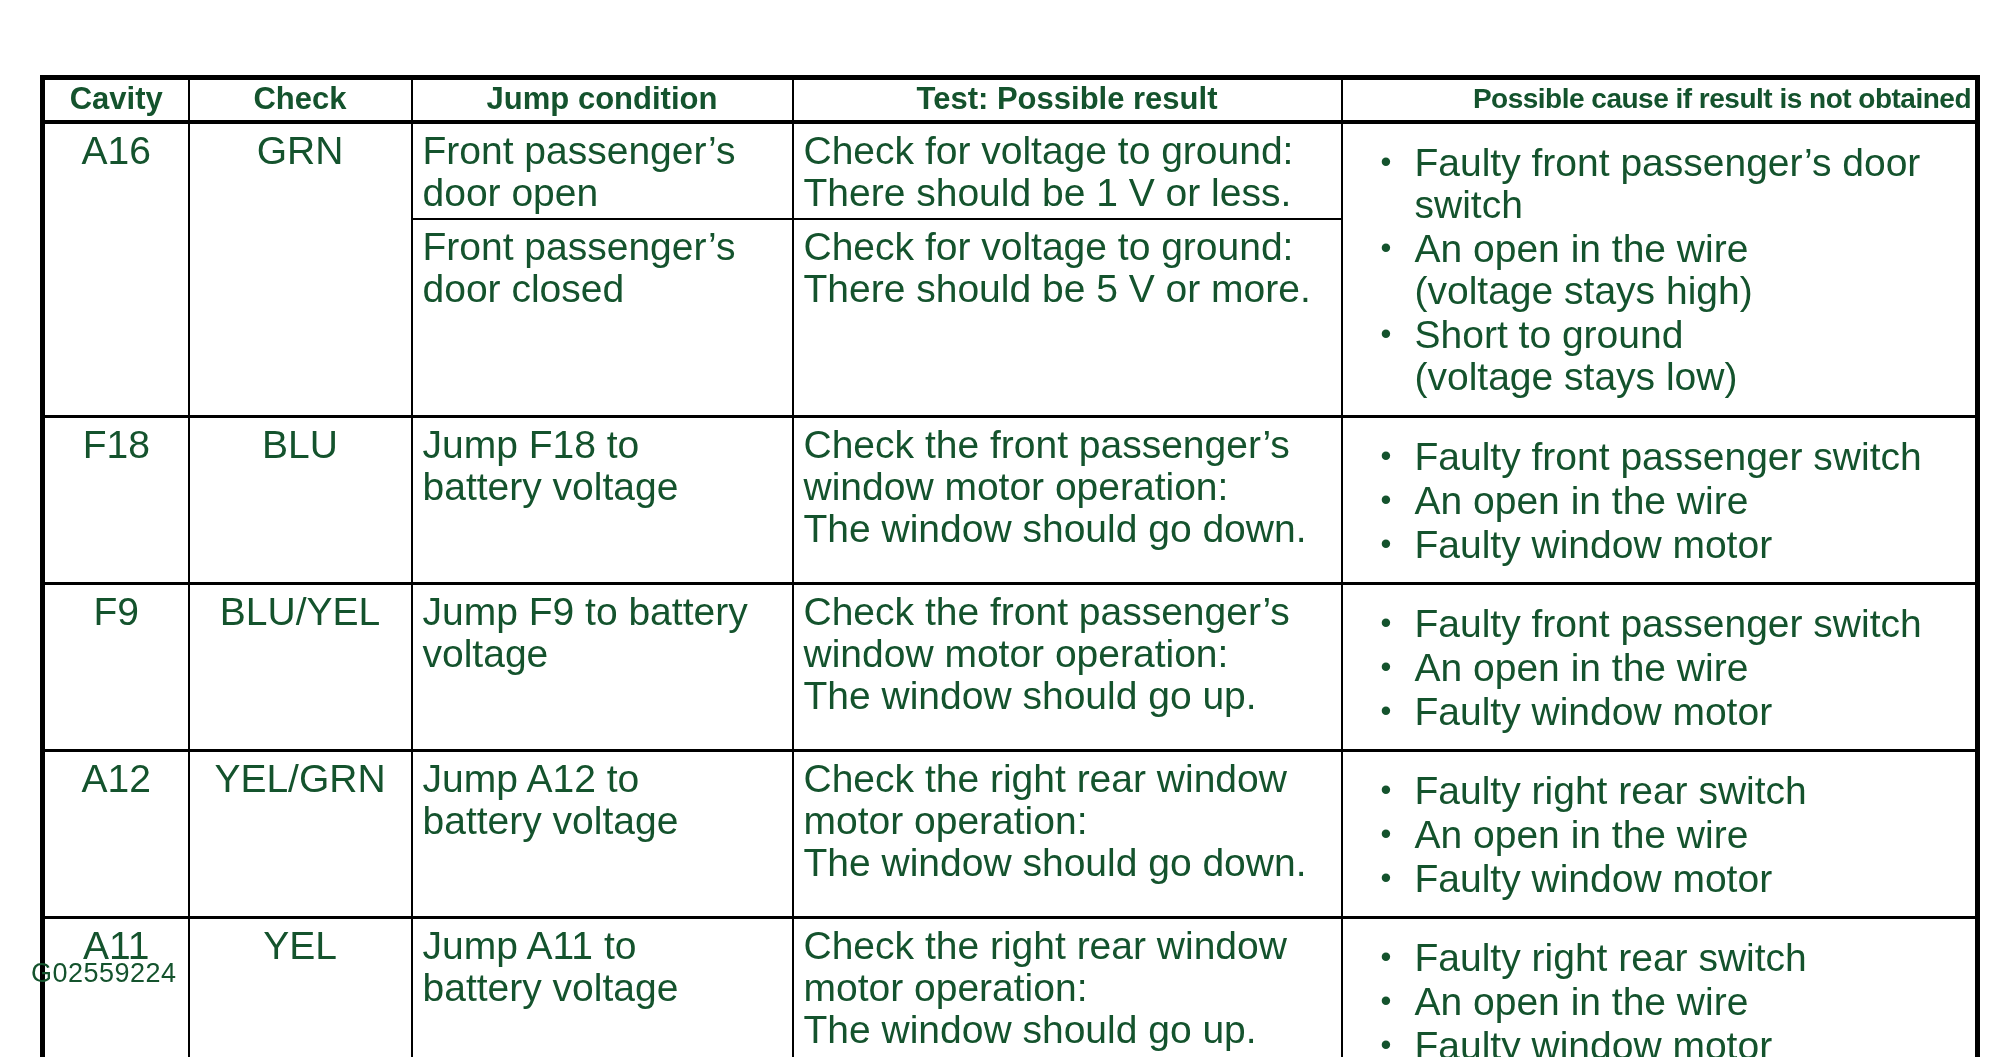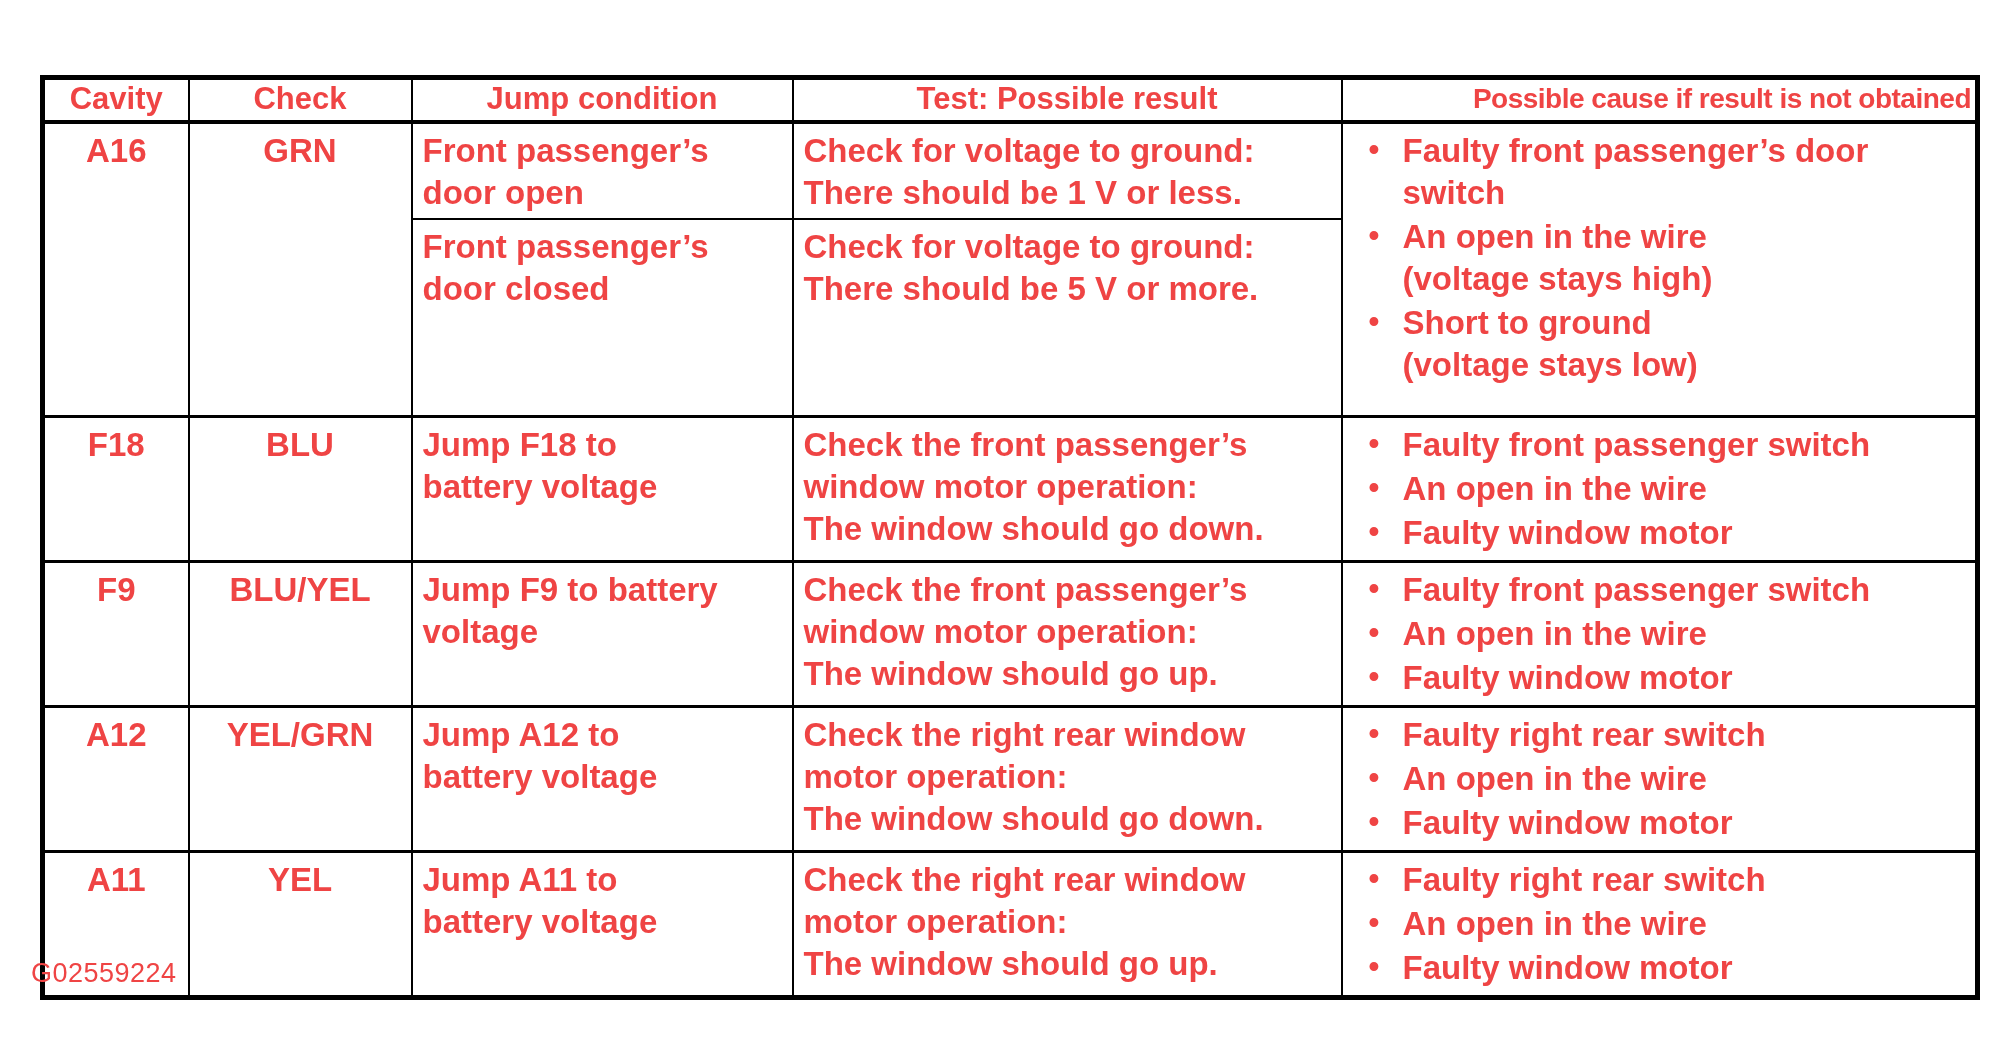--- a/index.html
+++ b/index.html
@@ -2,21 +2,21 @@
 <html><head>
 <meta charset="utf-8">
 <style>
   html,body { margin:0; padding:0; background:#ffffff; }
   .page {
     position:relative;
     width:2011px; height:1057px;
     background:#ffffff;
     overflow:hidden;
     font-family:"Liberation Sans", sans-serif;
-    color:#ef4444;
+    color:#14532d;
   }
   table.diag {
     position:absolute; left:40px; top:75px;
     width:1935px;
     border-collapse:collapse;
     table-layout:fixed;
     border:5px solid #000;
     background:#fff;
   }
   col.c-cavity { width:146px; }
@@ -29,39 +29,38 @@
 
   thead th {
     font-size:31px; font-weight:bold; line-height:34px;
     text-align:center; padding:2px 4px 4px 4px;
     border-bottom:4px solid #000;
     white-space:nowrap; overflow:hidden;
   }
   thead th.th-small { font-size:28px; letter-spacing:-0.5px;text-align:right; }
 
   td {
-    font-size:33px; line-height:42px;
+    font-size:39px; line-height:42px;
     padding:6px 8px 4px 8px;
-    font-weight:bold;
   }
   td.center { text-align:center; }
   td.txt { white-space:pre-line; padding-left:10px; }
 
   tr.h-hd   { height:42px; }
   tr.h-a16a { height:91px; }
   tr.h-a16b { height:197px; }
   tr.h-f18  { height:135px; }
   tr.h-f9   { height:136px; }
   tr.h-a12  { height:136px; }
   tr.h-a11  { height:125px; }
 
   tr.major > td { border-top-width:3px; }
 
   td.causes { padding:6px 6px 4px 0; }
-  ul.cause-list { list-style:none; margin:0; padding:0; }
+  ul.cause-list { list-style:none; margin:12px; padding:0; }
   ul.cause-list > li {
     position:relative;
     padding-left:60px;
     margin-bottom:2px;
     white-space:pre-line;
   }
   ul.cause-list > li::before {
     content:"\2022";
     position:absolute; left:26px; top:-1px;
     font-size:31px;

